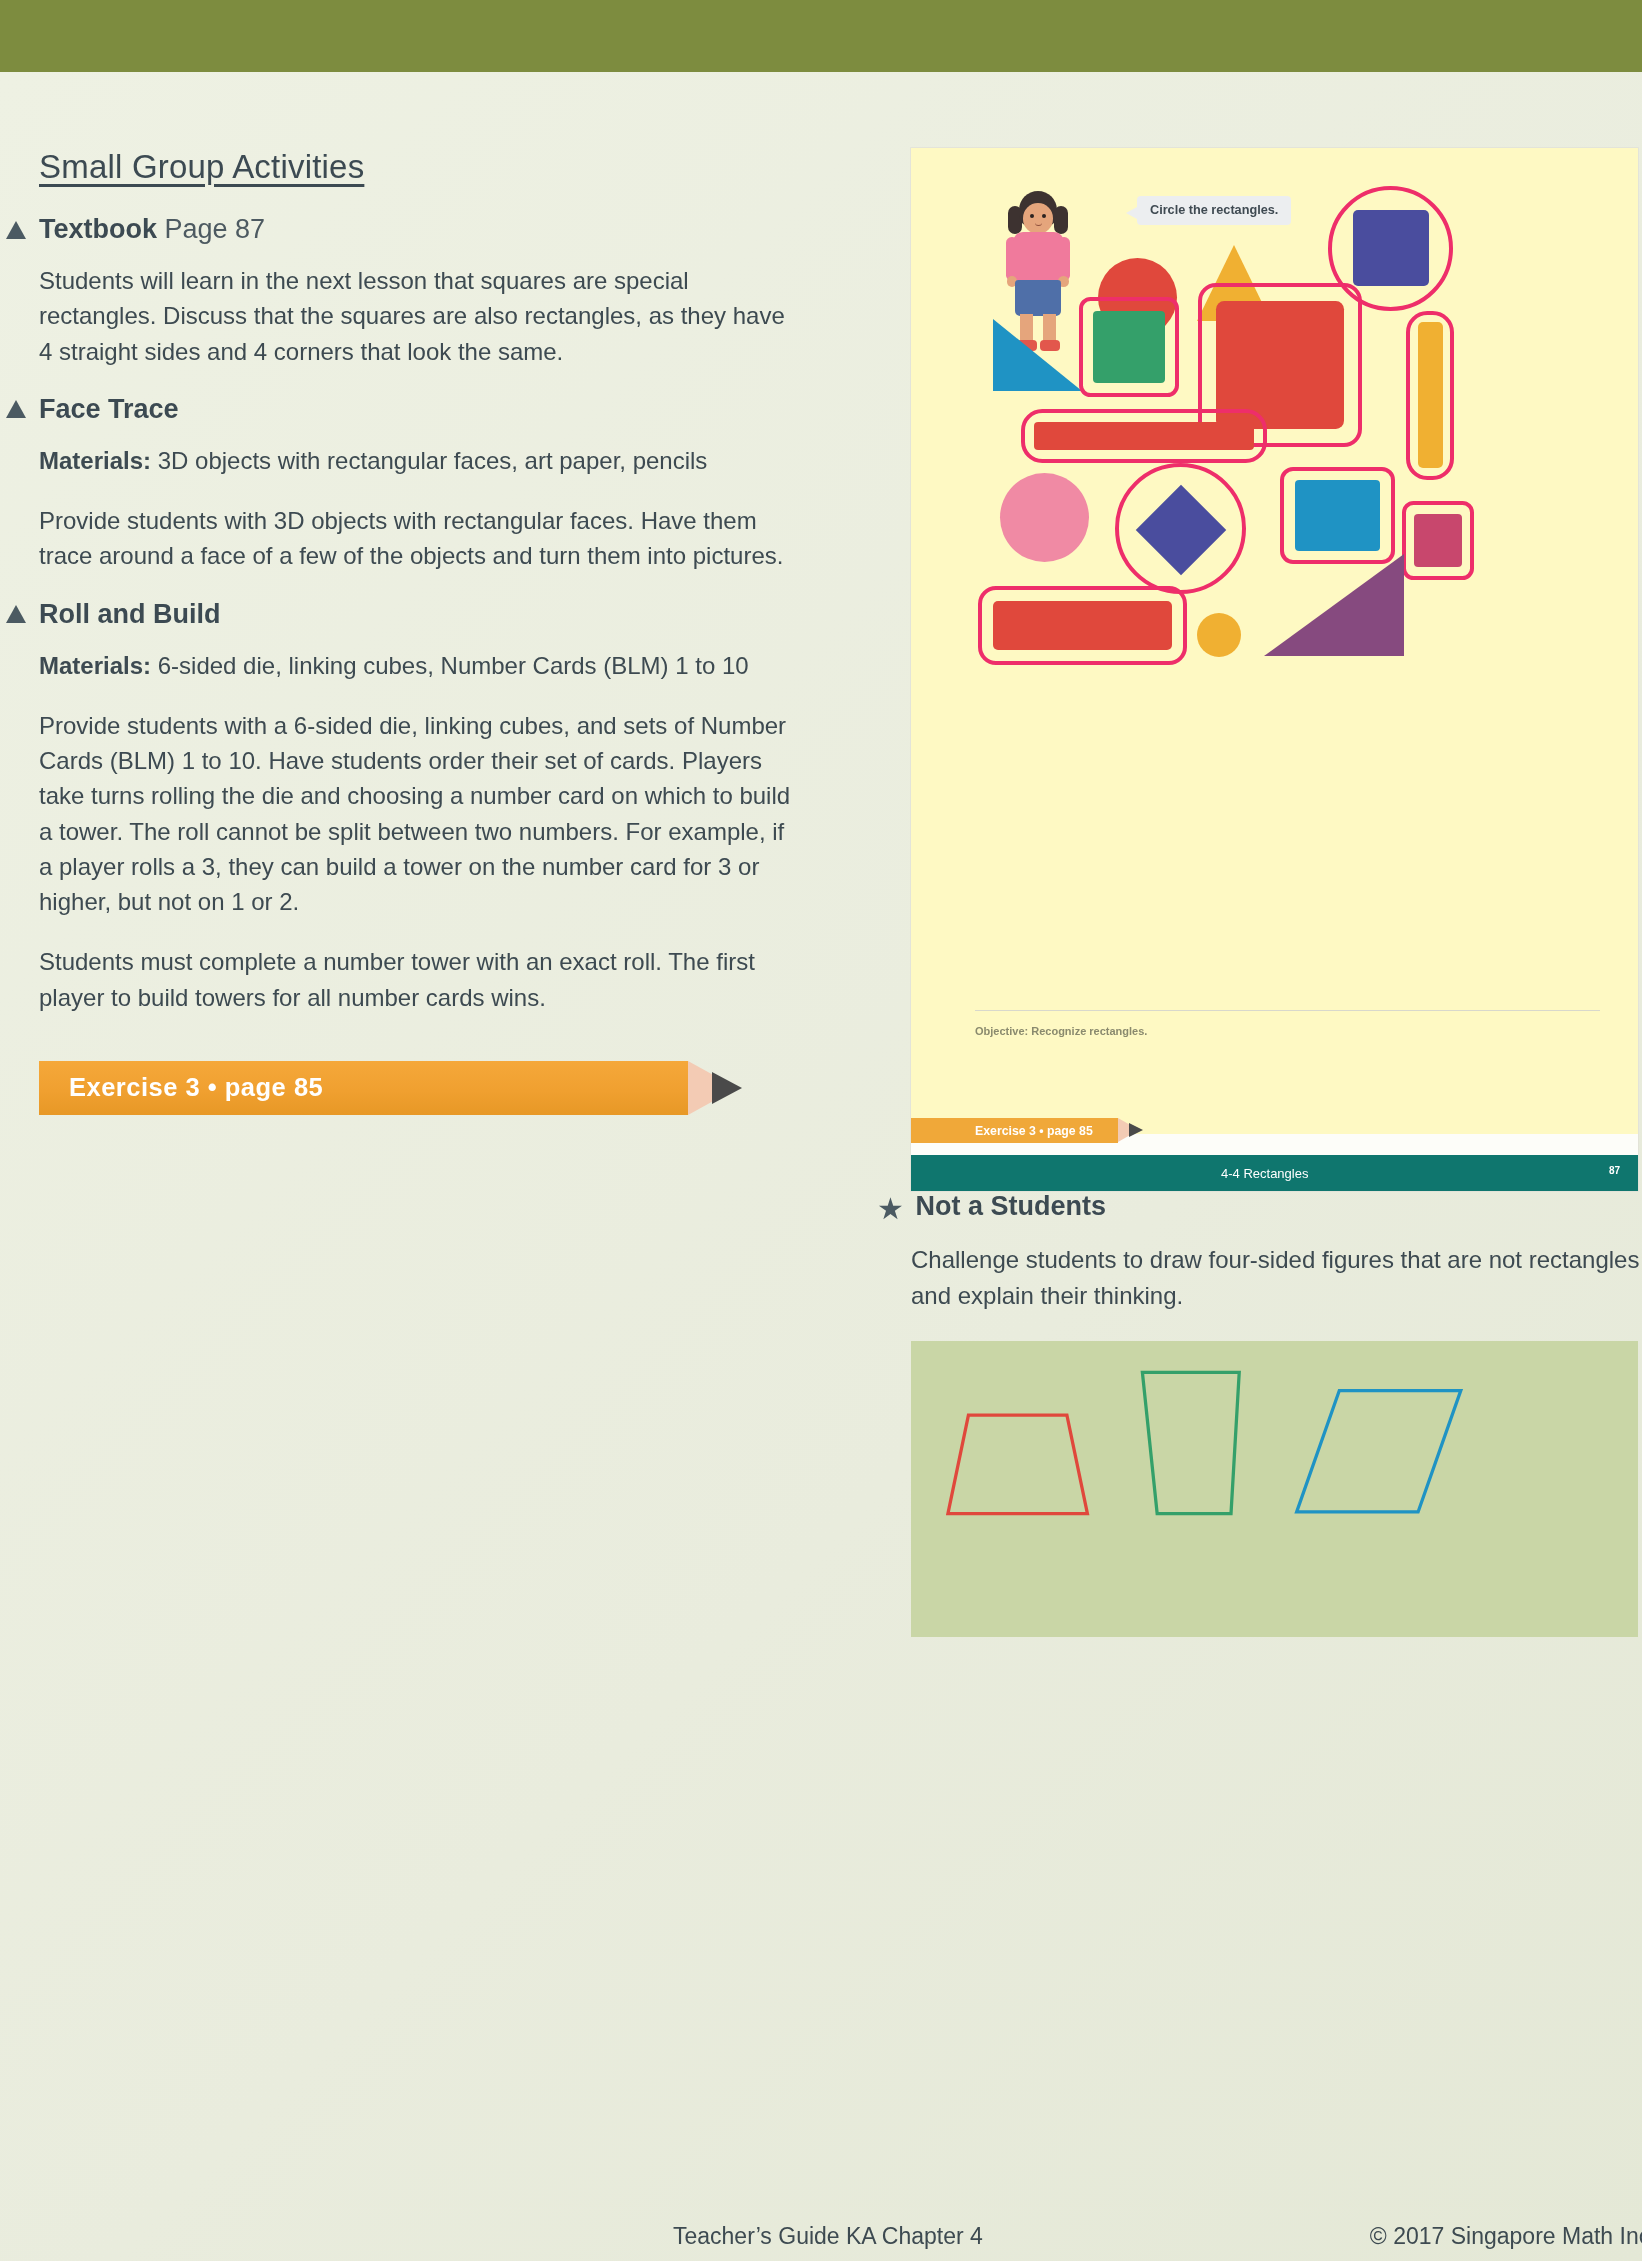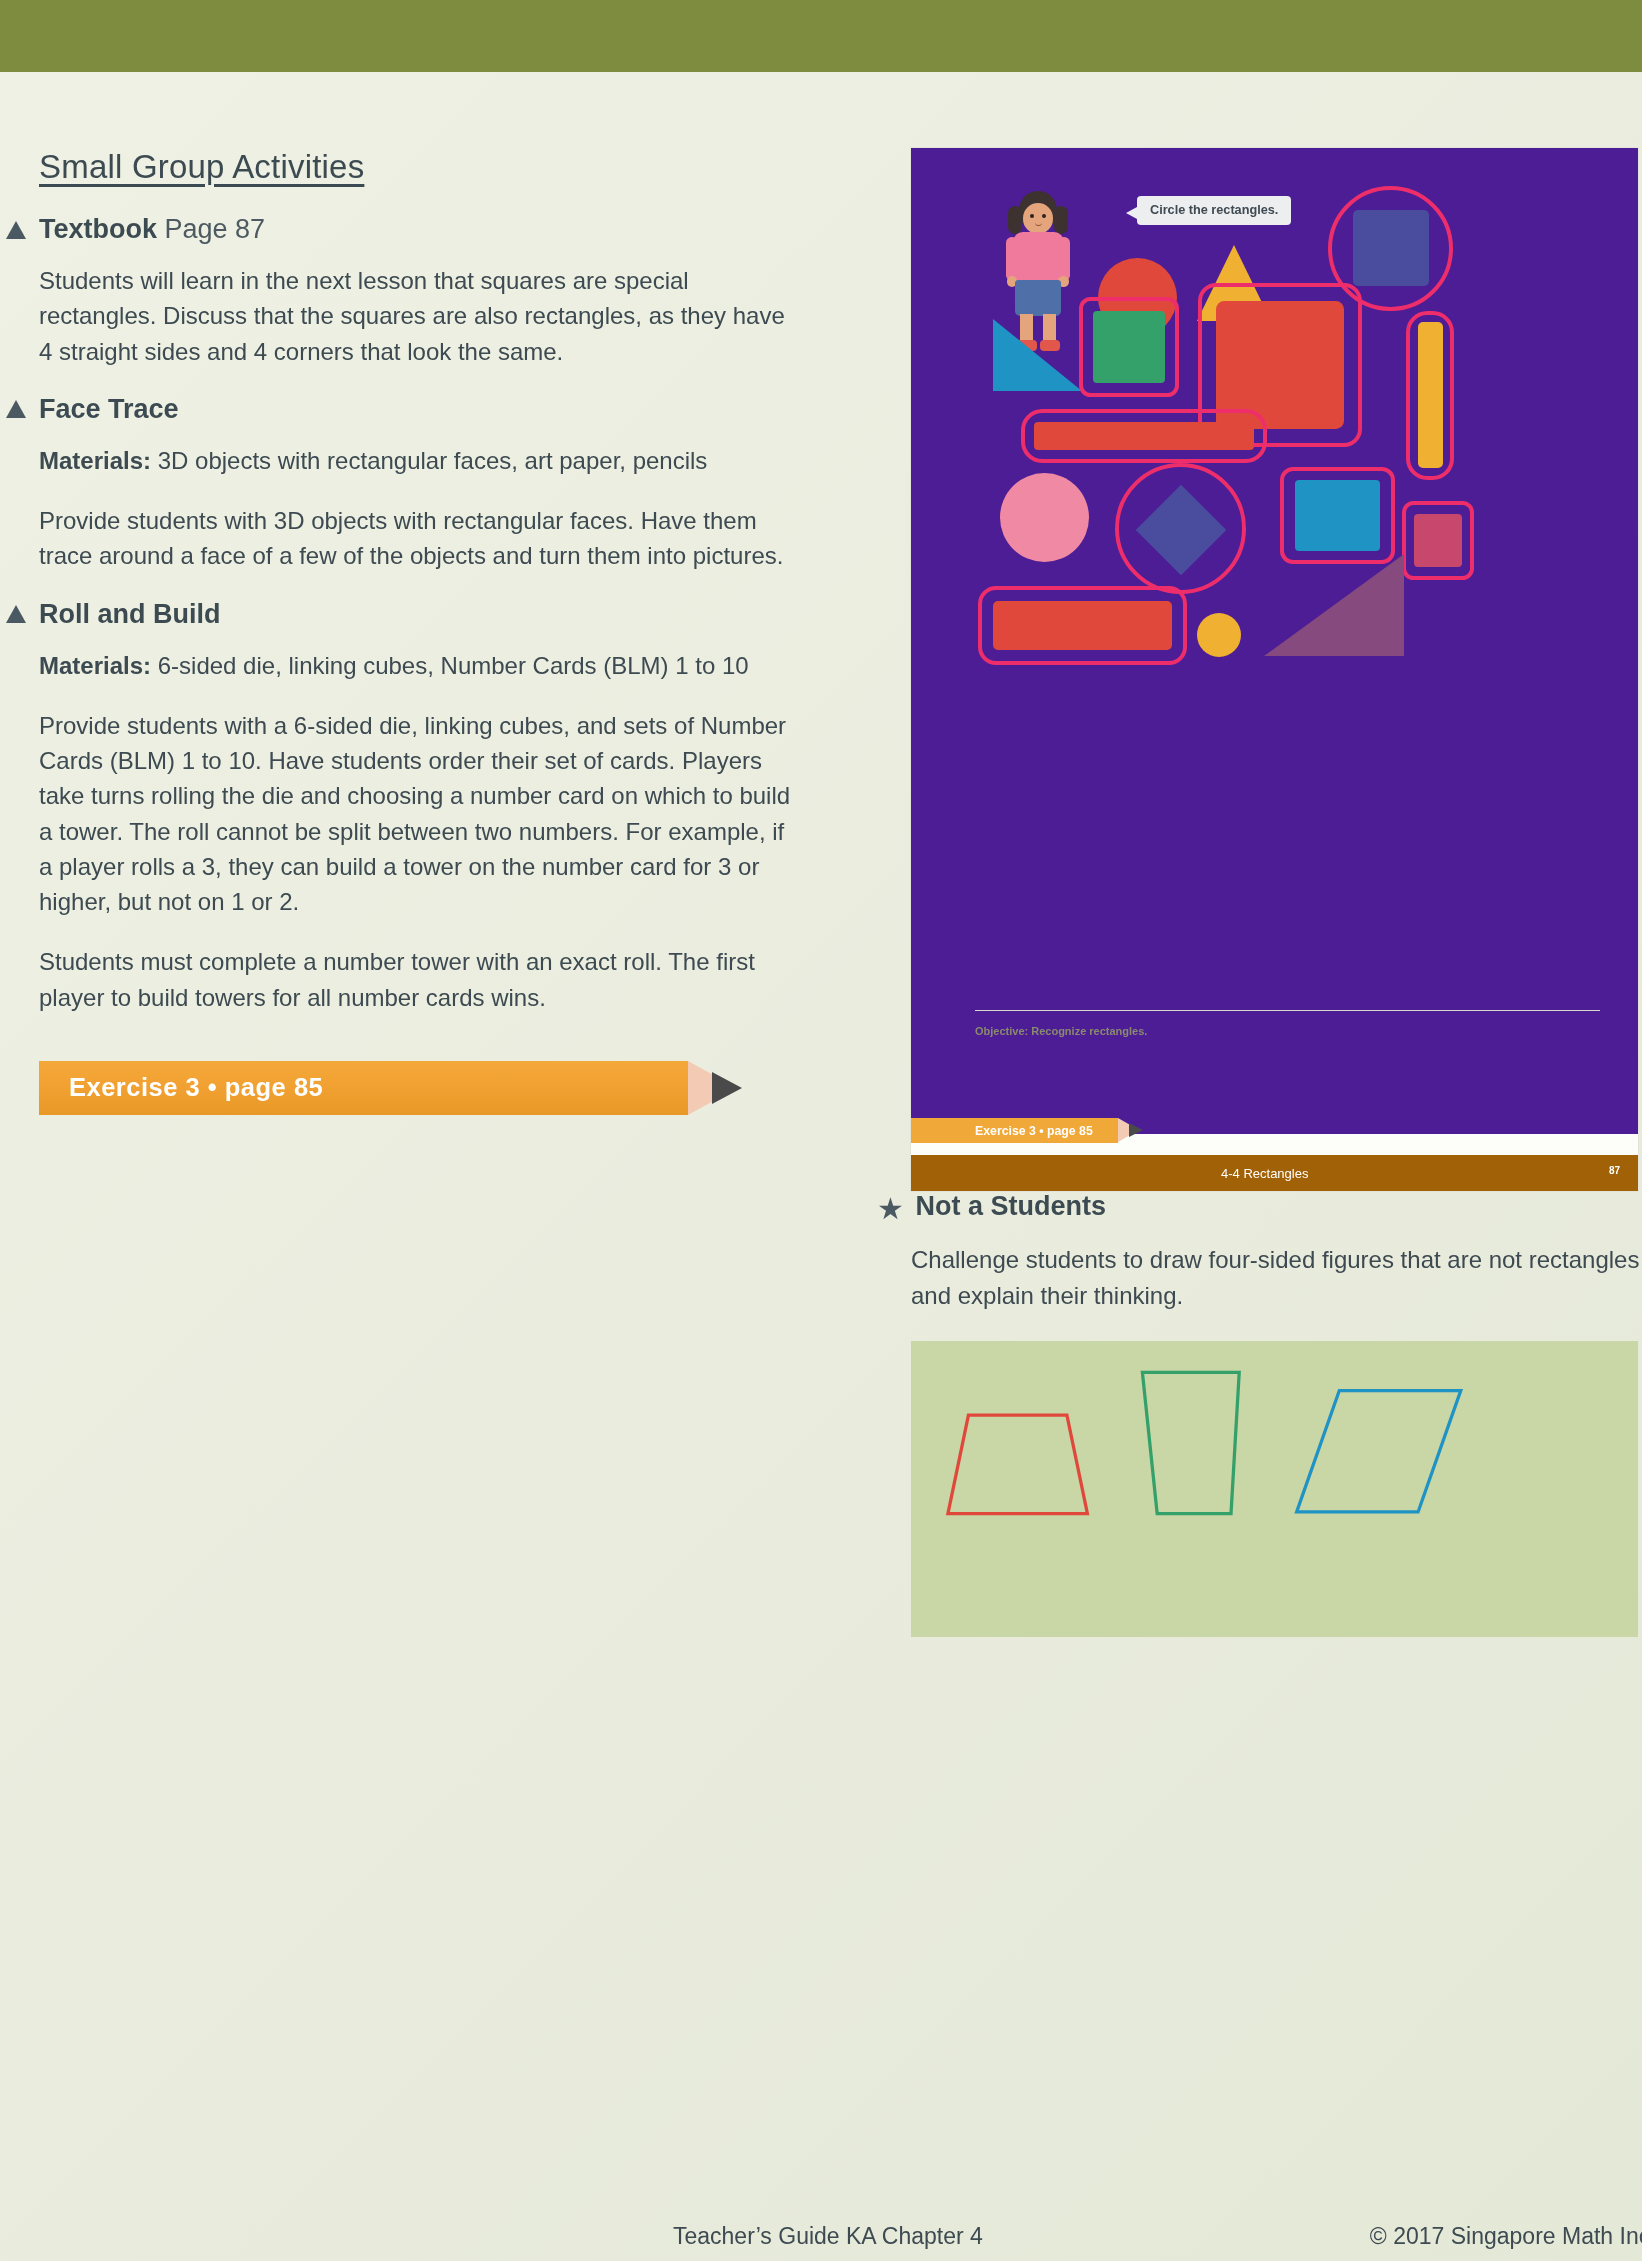--- a/index.html
+++ b/index.html
@@ -131,21 +131,21 @@
     position: relative;
     width: 727px;
     height: 1043px;
     background: #fdfdf9;
     box-shadow: 0 0 0 0.8px #e2e2d8;
     overflow: hidden;
   }
   .tb-inner {
     position: absolute;
     left: 0; top: 0; right: 0; bottom: 57px;
-    background: #4c1d95;
+    background: #fef9c3;
   }
   .speech {
     position: absolute;
     left: 226px; top: 48px;
     background: #eceef0;
     border-radius: 4.1px;
     padding: 7.4px 13px;
     font-size: 12.7px;
     color: #3f4a52;
     font-weight: bold;
@@ -215,21 +215,21 @@
     position: absolute; left: 218px; top: 5px;
     width: 0; height: 0;
     border-top: 7.4px solid transparent;
     border-bottom: 7.4px solid transparent;
     border-left: 14px solid #4a4a4a;
   }
   .tb-footer {
     position: absolute;
     left: 0; bottom: 0;
     width: 727px; height: 36px;
-    background: #a16207;
+    background: #0f766e;
     color: #ffffff;
     margin-top: 32px;
   }
   .tb-footer .ch {
     position: absolute; left: 310px; top: 10.7px;
     font-size: 13px;
   }
   .tb-footer .pg {
     position: absolute; right: 18px; top: 10px;
     font-size: 10px; font-weight: bold;

